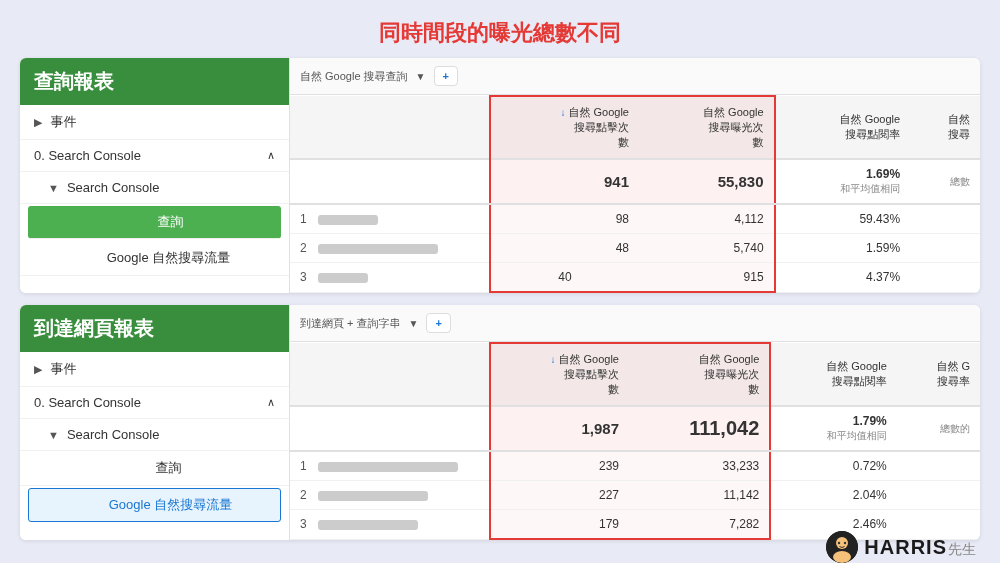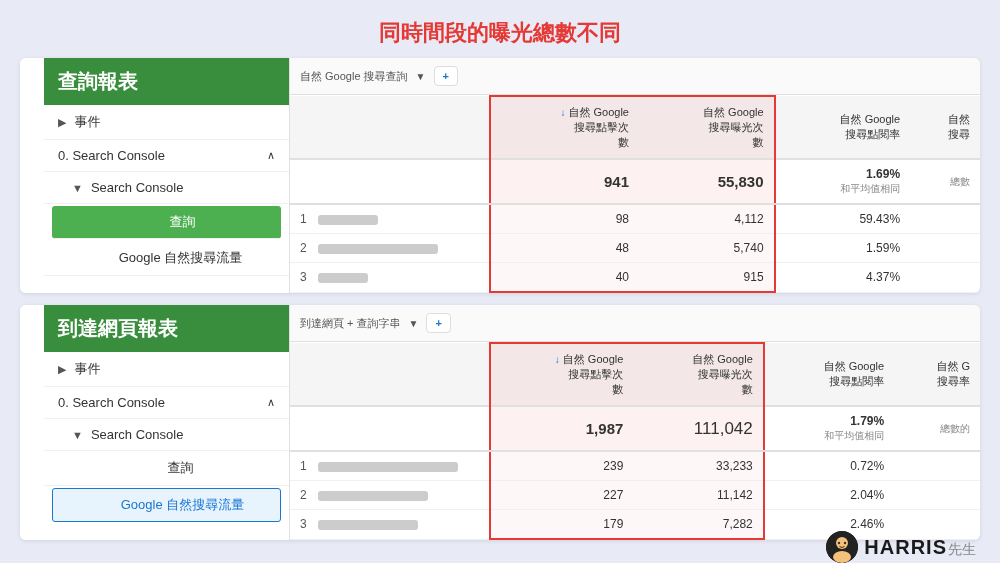--- a/index.html
+++ b/index.html
@@ -38,21 +38,20 @@
       display: flex;
       flex-direction: row;
     }
 
     
     .sidebar {
       width: 270px;
       min-width: 270px;
       border-right: 1px solid #e0e0e0;
       background: #fff;
-      padding-left: 24px;
     }
 
     .sidebar-header {
       background: #388e3c;
       color: #fff;
       font-size: 20px;
       font-weight: bold;
       padding: 10px 14px;
     }
 
@@ -313,21 +312,21 @@
                 <td style="background:rgba(229,57,53,0.04); border-left:2.5px solid #e53935;">48</td>
                 <td style="background:rgba(229,57,53,0.04); border-right:2.5px solid #e53935;">5,740</td>
                 <td>1.59%</td>
                 <td></td>
               </tr>
               <tr>
                 <td>
                   <span style="color:#555; margin-right:8px;">3</span>
                   <span class="blurred-text" style="width:50px;"></span>
                 </td>
-                <td style="background:rgba(229,57,53,0.04); border-left:2.5px solid #e53935; border-bottom:2.5px solid #e53935;">40</td>
+                <td style="background:rgba(229,57,53,0.04); border-left:2.5px solid #e53935; border-bottom:2.5px solid #e53935;text-align:center;">40</td>
                 <td style="background:rgba(229,57,53,0.04); border-right:2.5px solid #e53935; border-bottom:2.5px solid #e53935;">915</td>
                 <td>4.37%</td>
                 <td></td>
               </tr>
             </tbody>
           </table>
         </div>
       </div>
     </div>
   </div>
@@ -381,21 +380,21 @@
                 </th>
                 <th>
                   自然 G<br>搜尋率
                 </th>
               </tr>
             </thead>
             <tbody>
               <tr class="summary-row">
                 <td></td>
                 <td style="background:rgba(229,57,53,0.07); border-left:2.5px solid #e53935; font-size:15px; font-weight:bold;">1,987</td>
-                <td style="background:rgba(229,57,53,0.07); border-right:2.5px solid #e53935; font-size:17px; font-weight:normal;">111,042</td>
+                <td style="background:rgba(229,57,53,0.07); border-right:2.5px solid #e53935; font-size:20px; font-weight:bold;">111,042</td>
                 <td>
                   <span>1.79%</span><br>
                   <span class="sub-label">和平均值相同</span>
                 </td>
                 <td>
                   <span class="sub-label">總數的</span>
                 </td>
               </tr>
               <tr>
                 <td>

